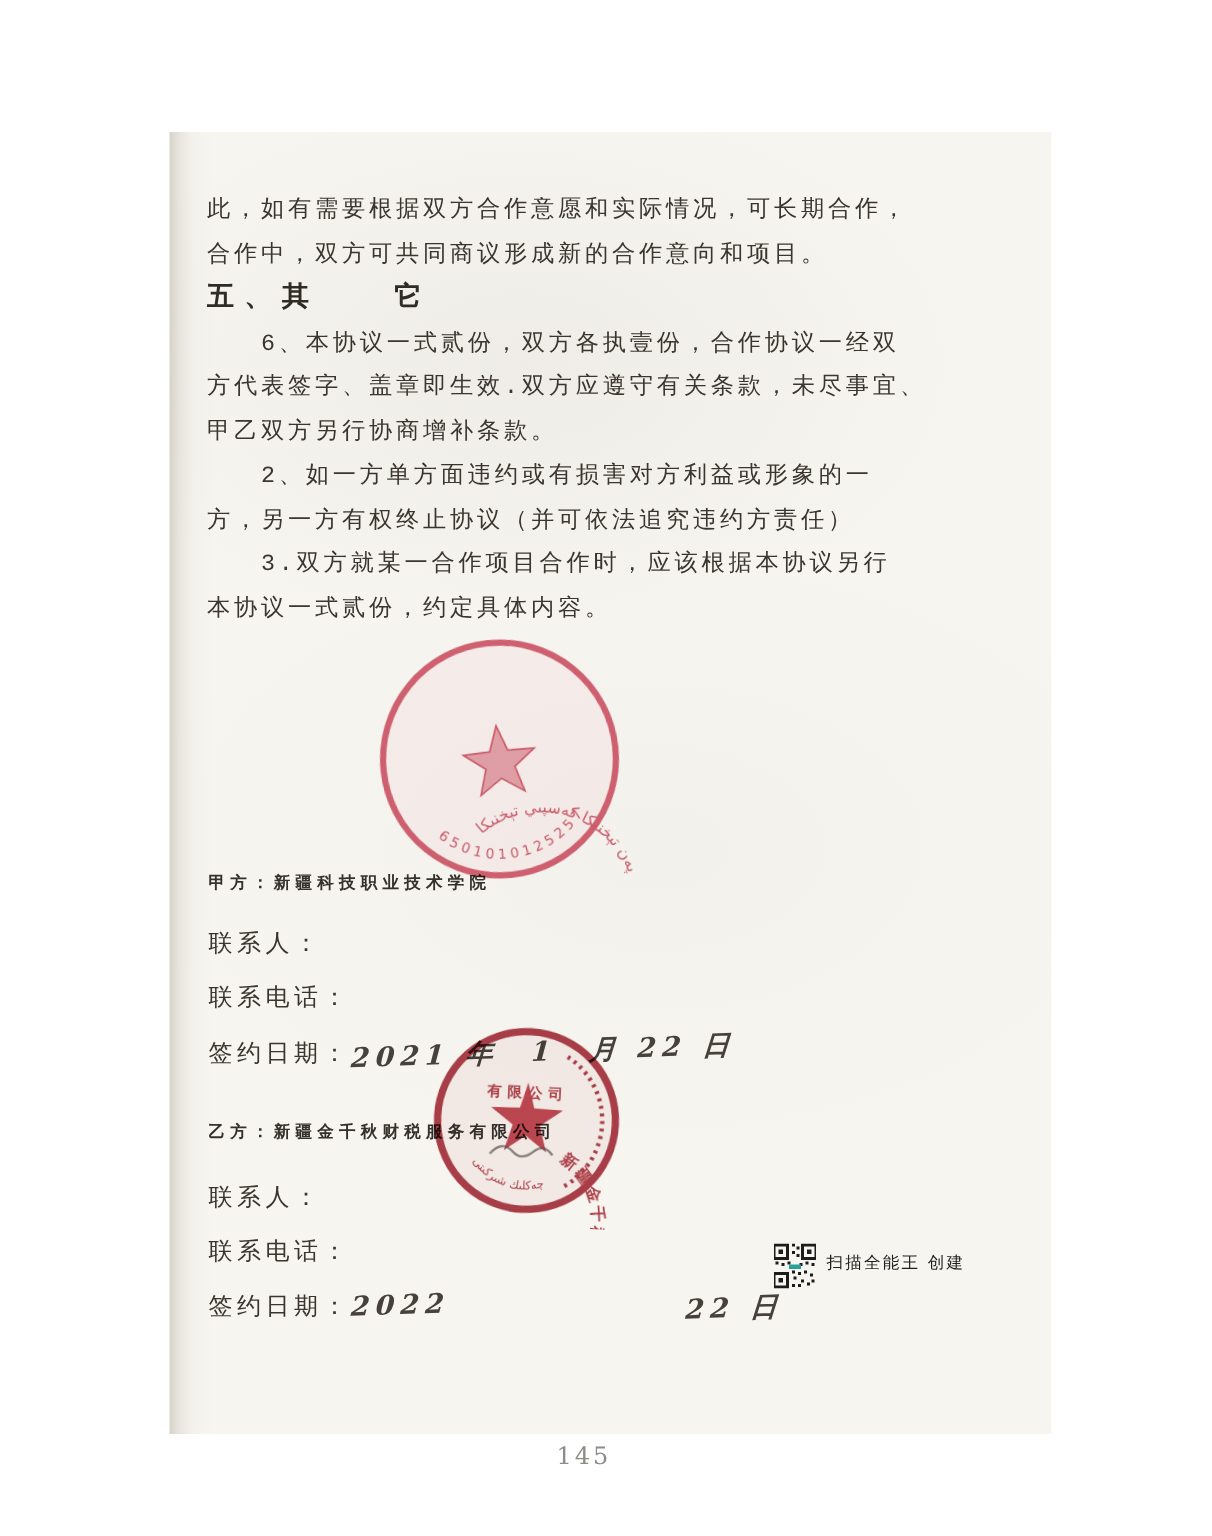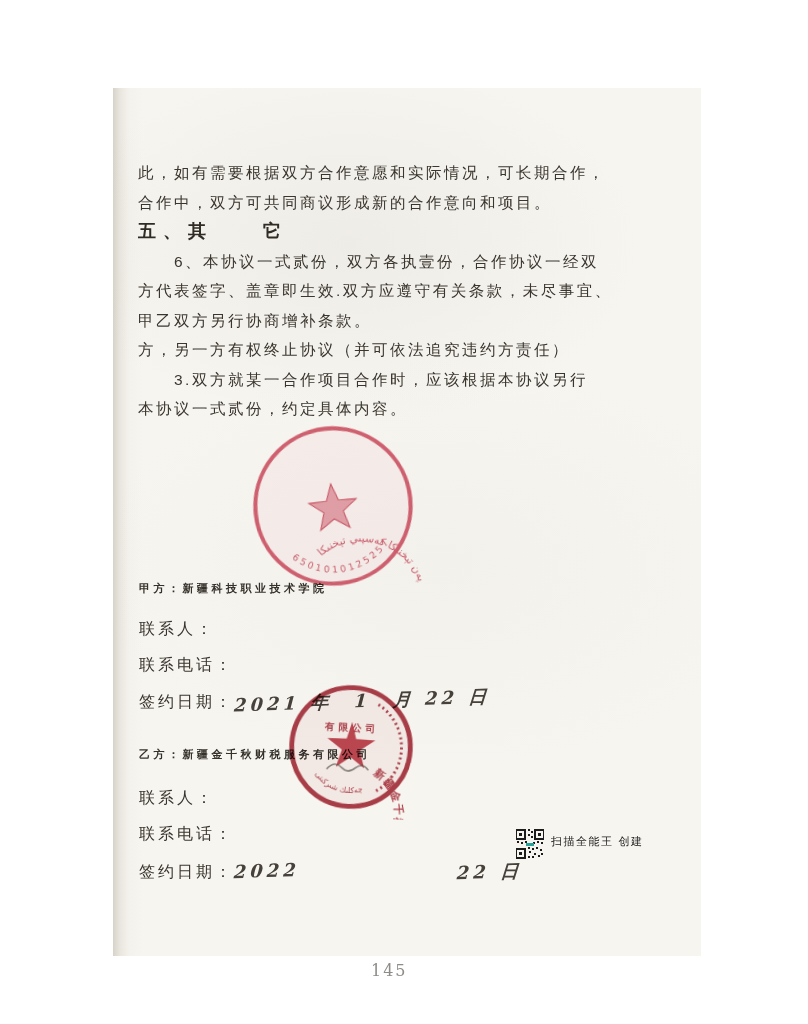--- a/index.html
+++ b/index.html
@@ -14,22 +14,21 @@
     background:
       radial-gradient(420px 260px at 40% 18%, rgba(200,196,188,0.18), rgba(0,0,0,0) 70%),
       radial-gradient(500px 300px at 55% 55%, rgba(210,206,198,0.10), rgba(0,0,0,0) 70%),
       linear-gradient(90deg,#d7d3c9 0px,#e9e6df 7px,#f4f2ec 16px,#f7f5f0 30px);
   }
   
   .bodytext{
     position:absolute;left:138px;top:126px;width:528px;
     font-size:15.5px;line-height:29.5px;letter-spacing:2.5px;
     color:#3a362f;filter:blur(0.35px);
-    font-family:Liberation Sans, sans-serif;
-    margin-top:32px;
+    font-family:Liberation Mono, monospace;
   }
   .bodytext .line{white-space:nowrap;}
   .bodytext .line.heading{font-weight:bold;font-size:18px;letter-spacing:7px;color:#2f2b25;}
   
   .sig-line{
     position:absolute;left:139px;white-space:nowrap;
     color:#3a362f;filter:blur(0.35px);
     font-size:16px;letter-spacing:3px;
   }
   .sig-line.name{font-weight:700;font-size:11px;letter-spacing:3.5px;color:#34302a;}
@@ -61,20 +60,21 @@
 
 <div class="paper">
 
   <div class="bodytext" style="position:absolute;left:25px;top:38px;">
     <div class="line">此，如有需要根据双方合作意愿和实际情况，可长期合作，</div>
     <div class="line">合作中，双方可共同商议形成新的合作意向和项目。</div>
     <div class="line heading">五、其　　它</div>
     <div class="line">　　6、本协议一式贰份，双方各执壹份，合作协议一经双</div>
     <div class="line">方代表签字、盖章即生效.双方应遵守有关条款，未尽事宜、</div>
     <div class="line">甲乙双方另行协商增补条款。</div>
+    <div class="line">　　2、如一方单方面违约或有损害对方利益或形象的一</div>
     <div class="line">方，另一方有权终止协议（并可依法追究违约方责任）</div>
     <div class="line">　　3.双方就某一合作项目合作时，应该根据本协议另行</div>
     <div class="line">本协议一式贰份，约定具体内容。</div>
   </div>
 
   <div class="sig-line name" style="left:26px;top:493px;">甲方：新疆科技职业技术学院</div>
   <div class="sig-line" style="left:26px;top:531px;">联系人：</div>
   <div class="sig-line" style="left:26px;top:567px;">联系电话：</div>
   <div class="sig-line" style="left:26px;top:601px;">
     <span>签约日期：</span><span class="hand">2021 年　1　月 22 日</span>

